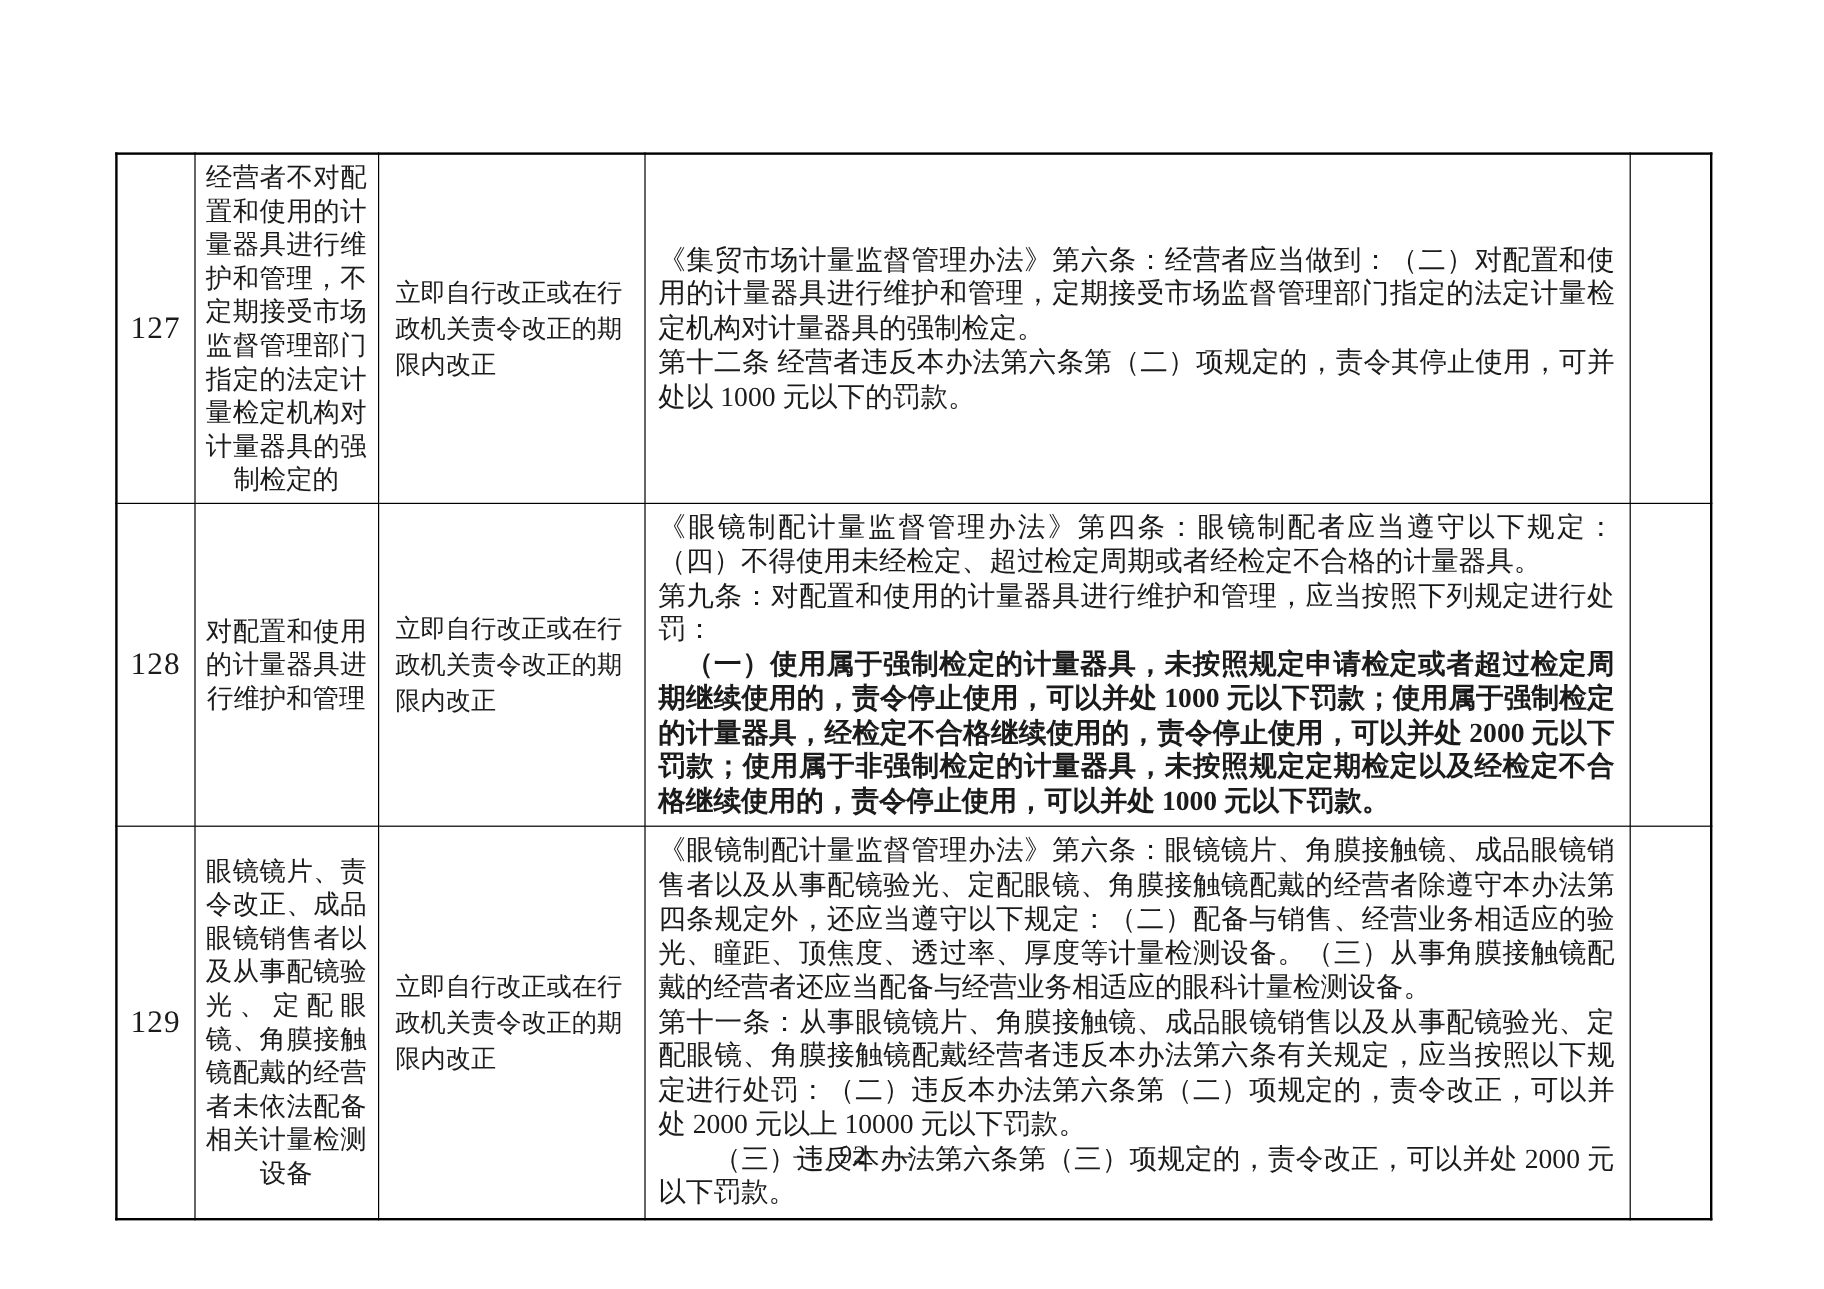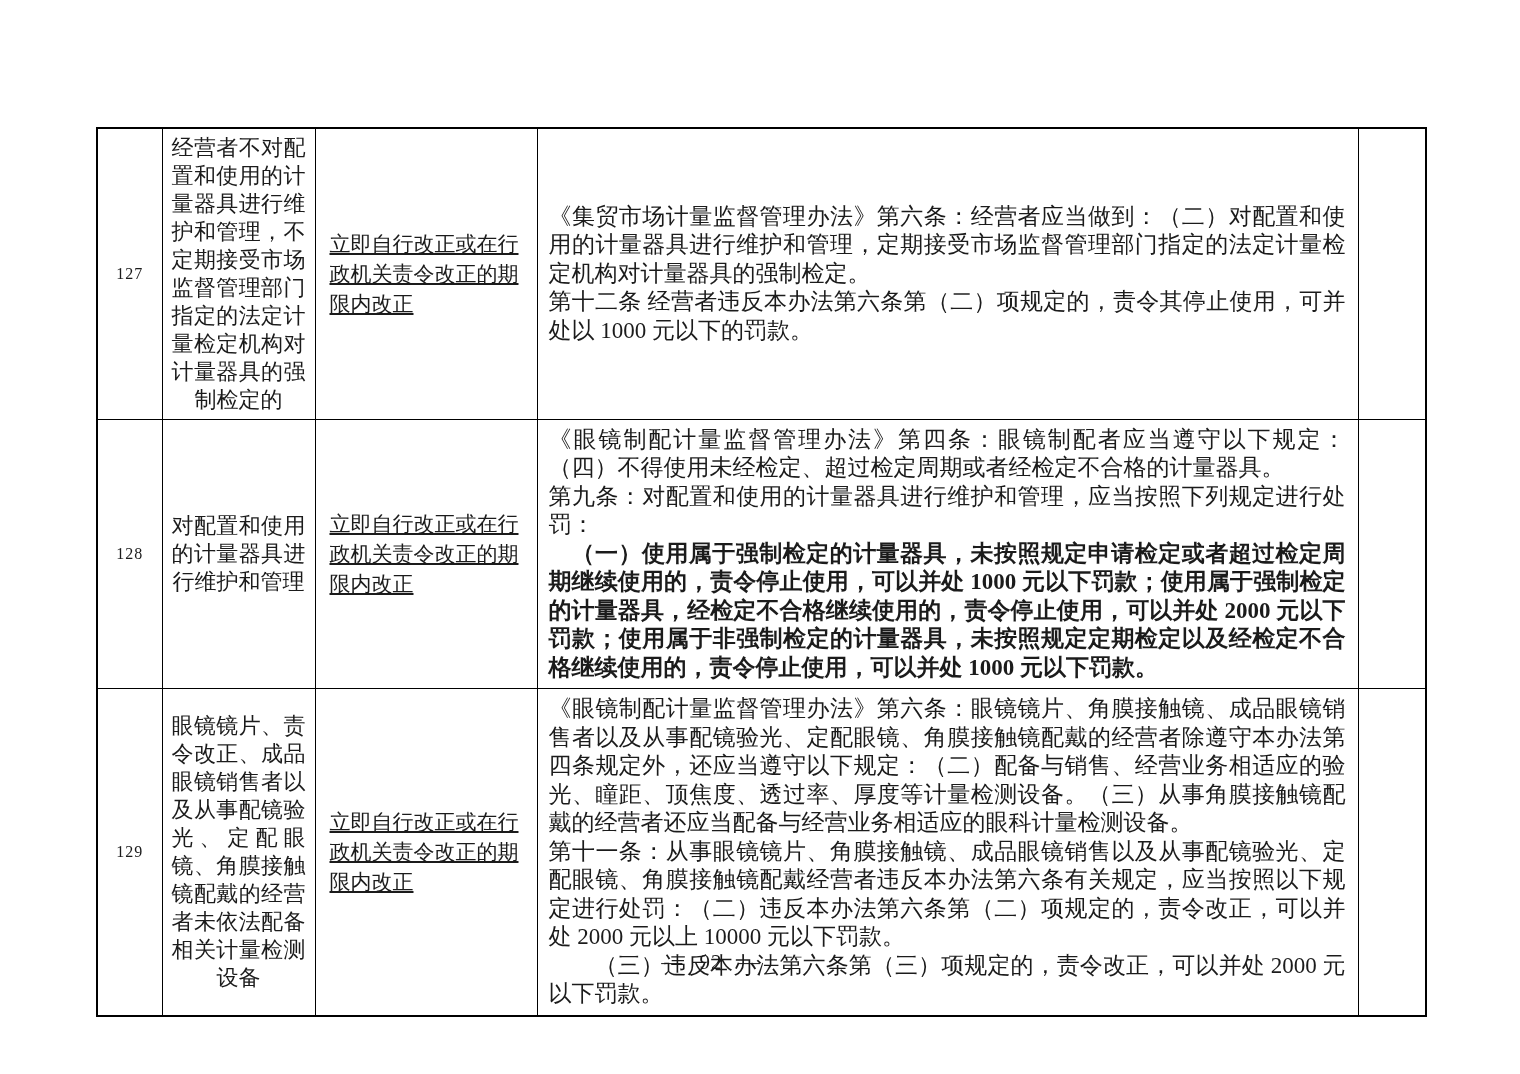--- a/index.html
+++ b/index.html
@@ -35,36 +35,35 @@
   col.c-corr    { width: 222px; }
   col.c-legal   { width: 821px; }
   col.c-notes   { width: 68px; }
 
   tr.row-0 { height: 291px; }
   tr.row-1 { height: 215px; }
   tr.row-2 { height: 286px; }
 
   td.cell-num {
     text-align: center;
-    font-size: 16px;
+    font-size: 26px;
     letter-spacing: 1px;
   }
   td.cell-violation {
     font-size: 22px;
     line-height: 28px;
     padding: 4px 9px;
     text-align: justify;
     text-align-last: center;
   }
   td.cell-correction {
     font-size: 21px;
     line-height: 30px;
     padding: 4px 8px 4px 14px;
     text-align: left;
-    text-decoration: underline;
   }
   td.cell-legal {
     font-size: 23px;
     line-height: 28.5px;
     padding: 6px 12px 6px 11px;
     text-align: justify;
   }
   td.cell-legal p {
     margin: 0;
   }

